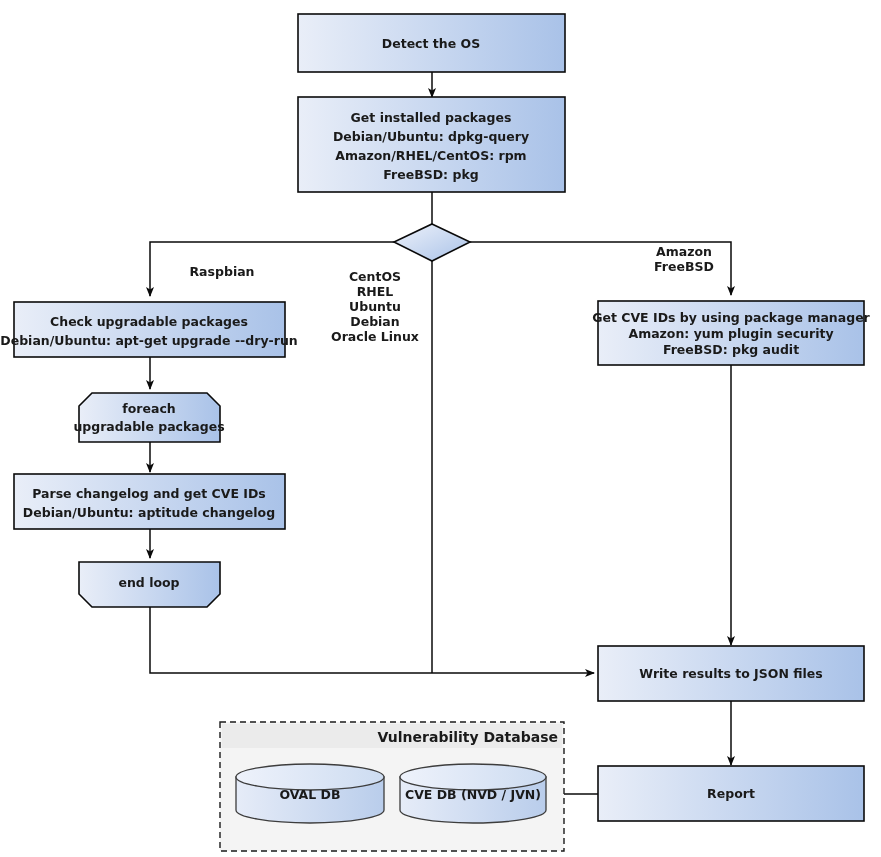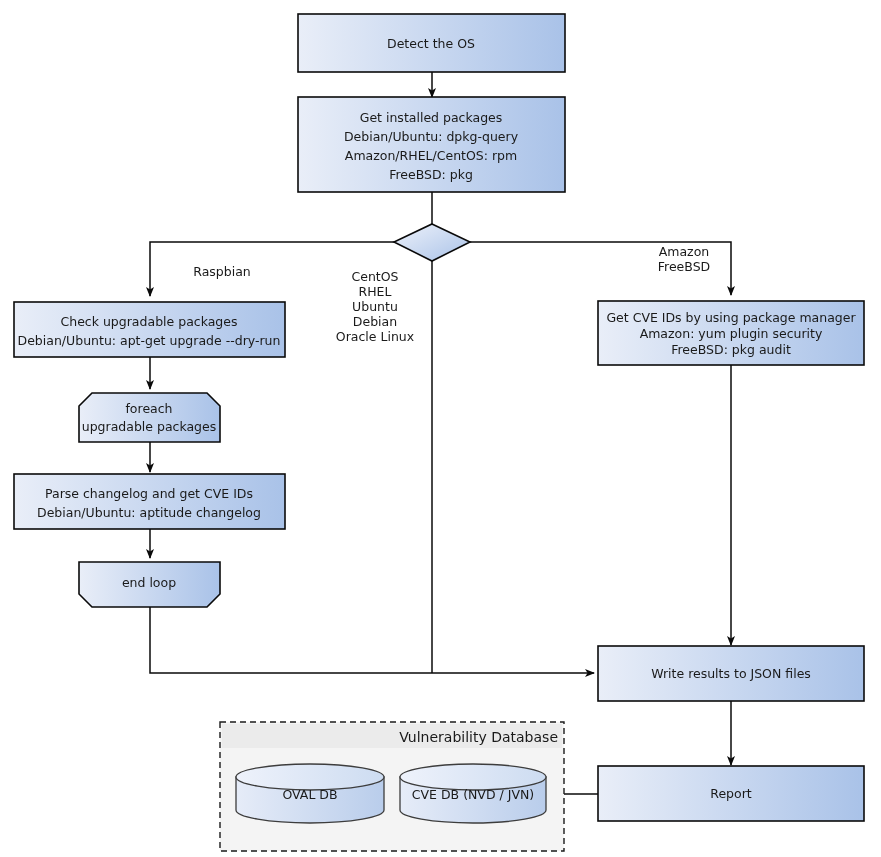--- a/index.html
+++ b/index.html
@@ -10,20 +10,21 @@
   body {
     width: 881px;
     height: 857px;
     font-family: "DejaVu Sans", "Liberation Sans", sans-serif;
     overflow: hidden;
   }
   #diagram-root {
     position: relative;
     width: 881px;
     height: 857px;
+    font-weight: bold;
   }
   svg#flowchart {
     display: block;
     width: 881px;
     height: 857px;
   }
   .node-text {
     font-family: "DejaVu Sans", "Liberation Sans", sans-serif;
     font-size: 12.5px;
     fill: #1a1a1a;

